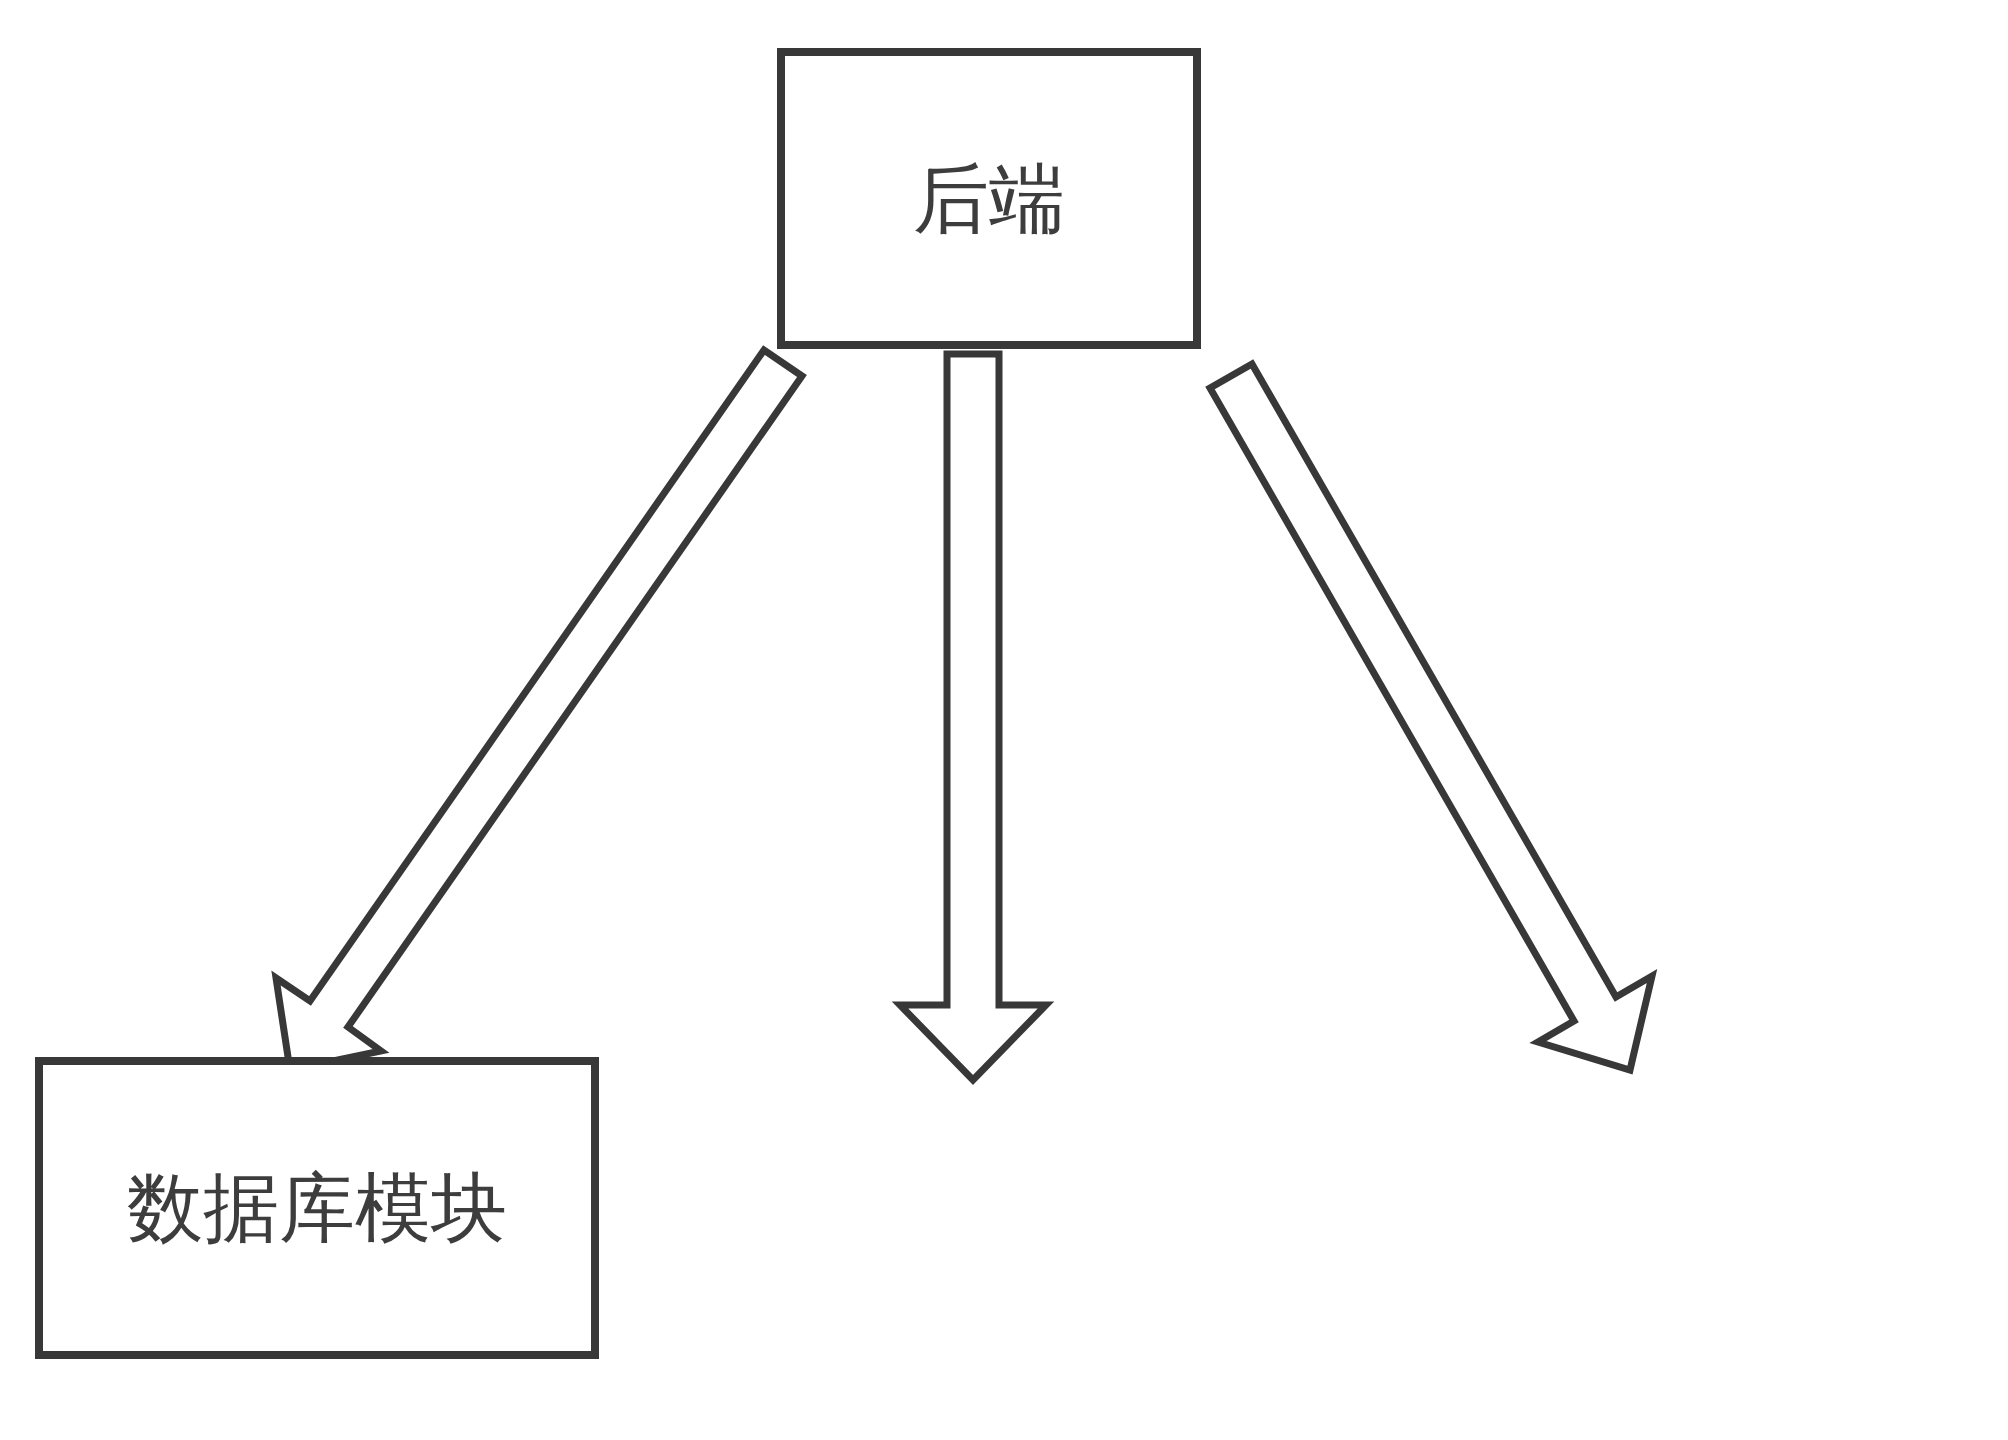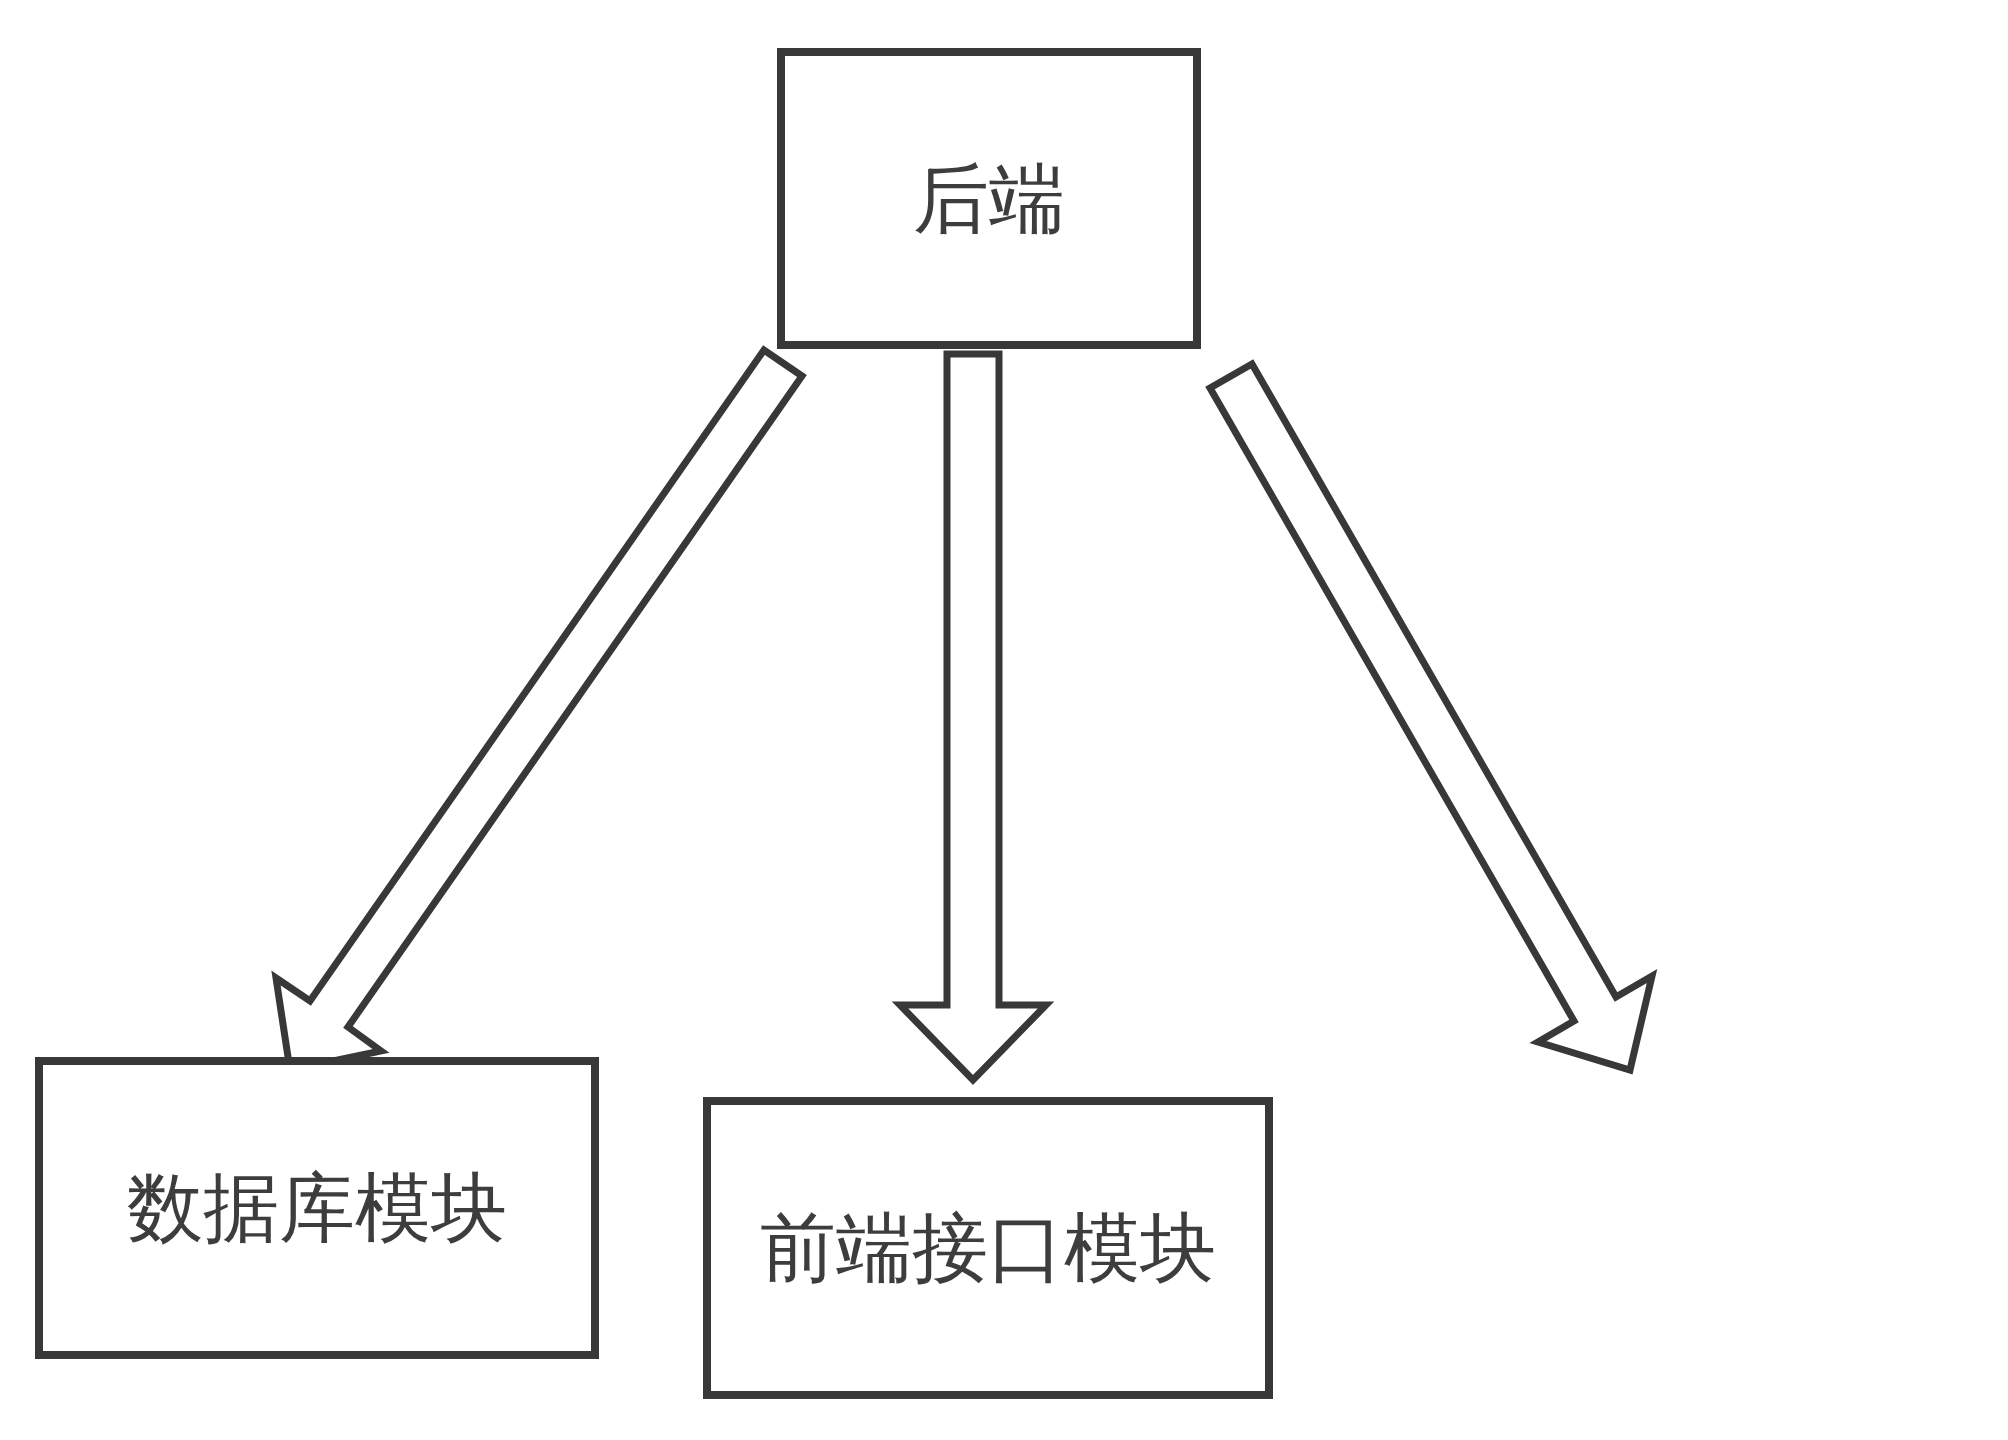--- a/index.html
+++ b/index.html
@@ -61,18 +61,15 @@
   </svg>
 
   <div class="node node-backend">
     <span>后端</span>
   </div>
 
   <div class="node node-database-module">
     <span>数据库模块</span>
   </div>
 
-  <div class="node node-frontend-interface-module">
-    <span>前端接口模块</span>
-  </div>
 
 
 </div>
 
 </body></html>

